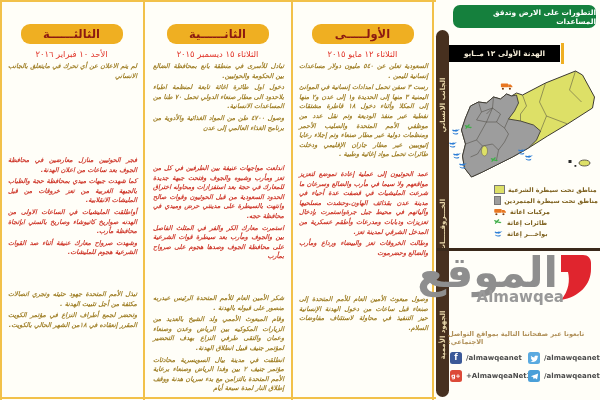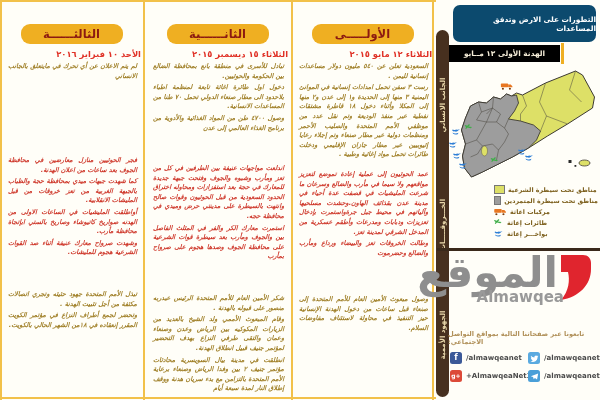--- a/index.html
+++ b/index.html
@@ -3,36 +3,36 @@
 <meta charset="utf-8">
 <style>
   html,body{margin:0;padding:0;background:#fffef8;}
   #app{position:relative;width:600px;height:400px;overflow:hidden;background:#fffef8;
        font-family:"DejaVu Sans",sans-serif;direction:rtl;}
   
   .col{position:absolute;top:0;height:400px;}
   .col-header{position:absolute;top:24px;left:50%;transform:translateX(-50%);
       background:#efaf22;color:#8c1a11;border-radius:9px;width:102px;text-align:center;
       font-weight:bold;font-size:11.5px;padding:3px 0;}
-  .col-date{position:absolute;top:49px;width:100%;color:#e03328;
-      font-weight:bold;font-size:8.4px;}
+  .col-date{position:absolute;top:49px;width:100%;text-align:center;color:#e03328;
+      font-weight:normal;font-size:8.4px;}
   .sec{position:absolute;right:4px;left:6px;font-size:6.4px;font-weight:bold;line-height:1.5;
       text-align:justify;text-align-last:right;}
   .sec p{margin:0 0 2px 0;font-style:italic;}
   .khaki{color:#a1812a;}
   .redtxt{color:#cf3a2d;}
   .vsep{position:absolute;top:0;width:2px;height:400px;background:#f2c14a;}
   .hline{position:absolute;height:2px;background:#f2c14a;}
   
   #strip{position:absolute;left:436px;top:30px;width:13px;height:367px;background:#47301f;
       border-radius:7px;}
   .strip-label{position:absolute;left:50%;white-space:nowrap;color:#ead9ac;font-size:7px;
       font-weight:bold;transform:translate(-50%,-50%) rotate(-90deg);}
   
-  .blackbar{position:absolute;left:453px;top:5px;width:143px;height:37px;background:#0c4a6e;
+  .blackbar{position:absolute;left:453px;top:5px;width:143px;height:23px;background:#15803d;
       border-radius:7px;color:#ffffff;font-size:7.4px;font-weight:bold;display:flex;
       align-items:center;justify-content:center;}
   .trucebar{position:absolute;left:449px;top:45px;width:111px;height:17px;background:#000000;
       color:#f5edd8;font-size:7.4px;font-weight:bold;display:flex;align-items:center;
       justify-content:center;}
   .truceaccent{position:absolute;left:561px;top:43px;width:3px;height:21px;background:#efaf22;}
   #mapsvg{position:absolute;left:448px;top:62px;}
   
   #legend{position:absolute;left:494px;top:184px;width:104px;}
   .leg-row{display:flex;direction:ltr;align-items:center;height:11px;gap:3px;}

